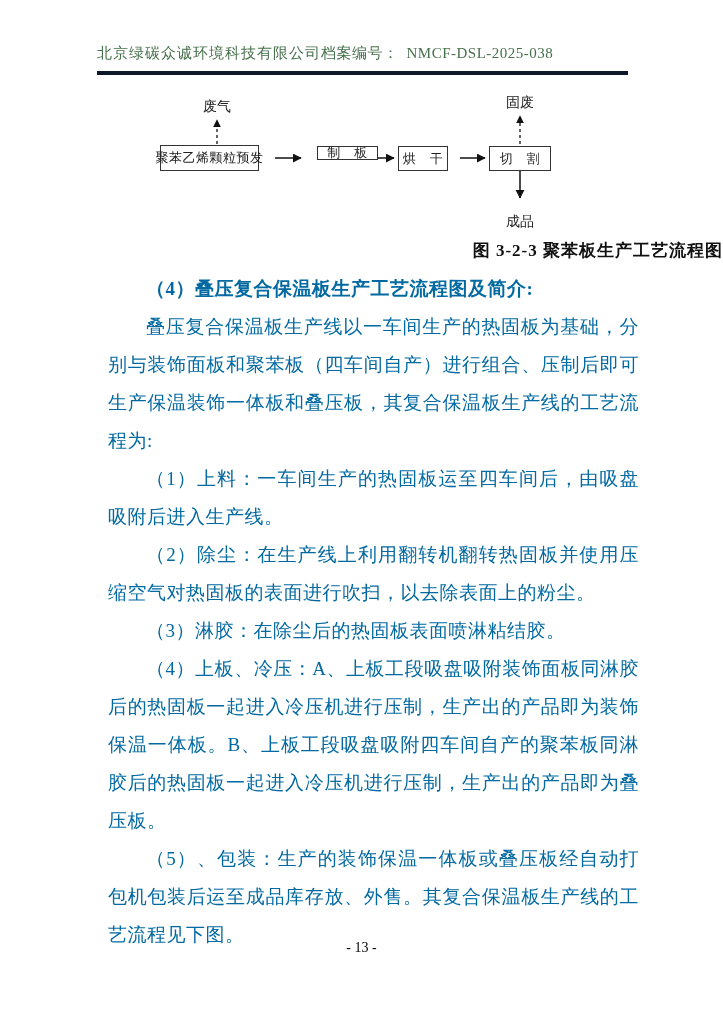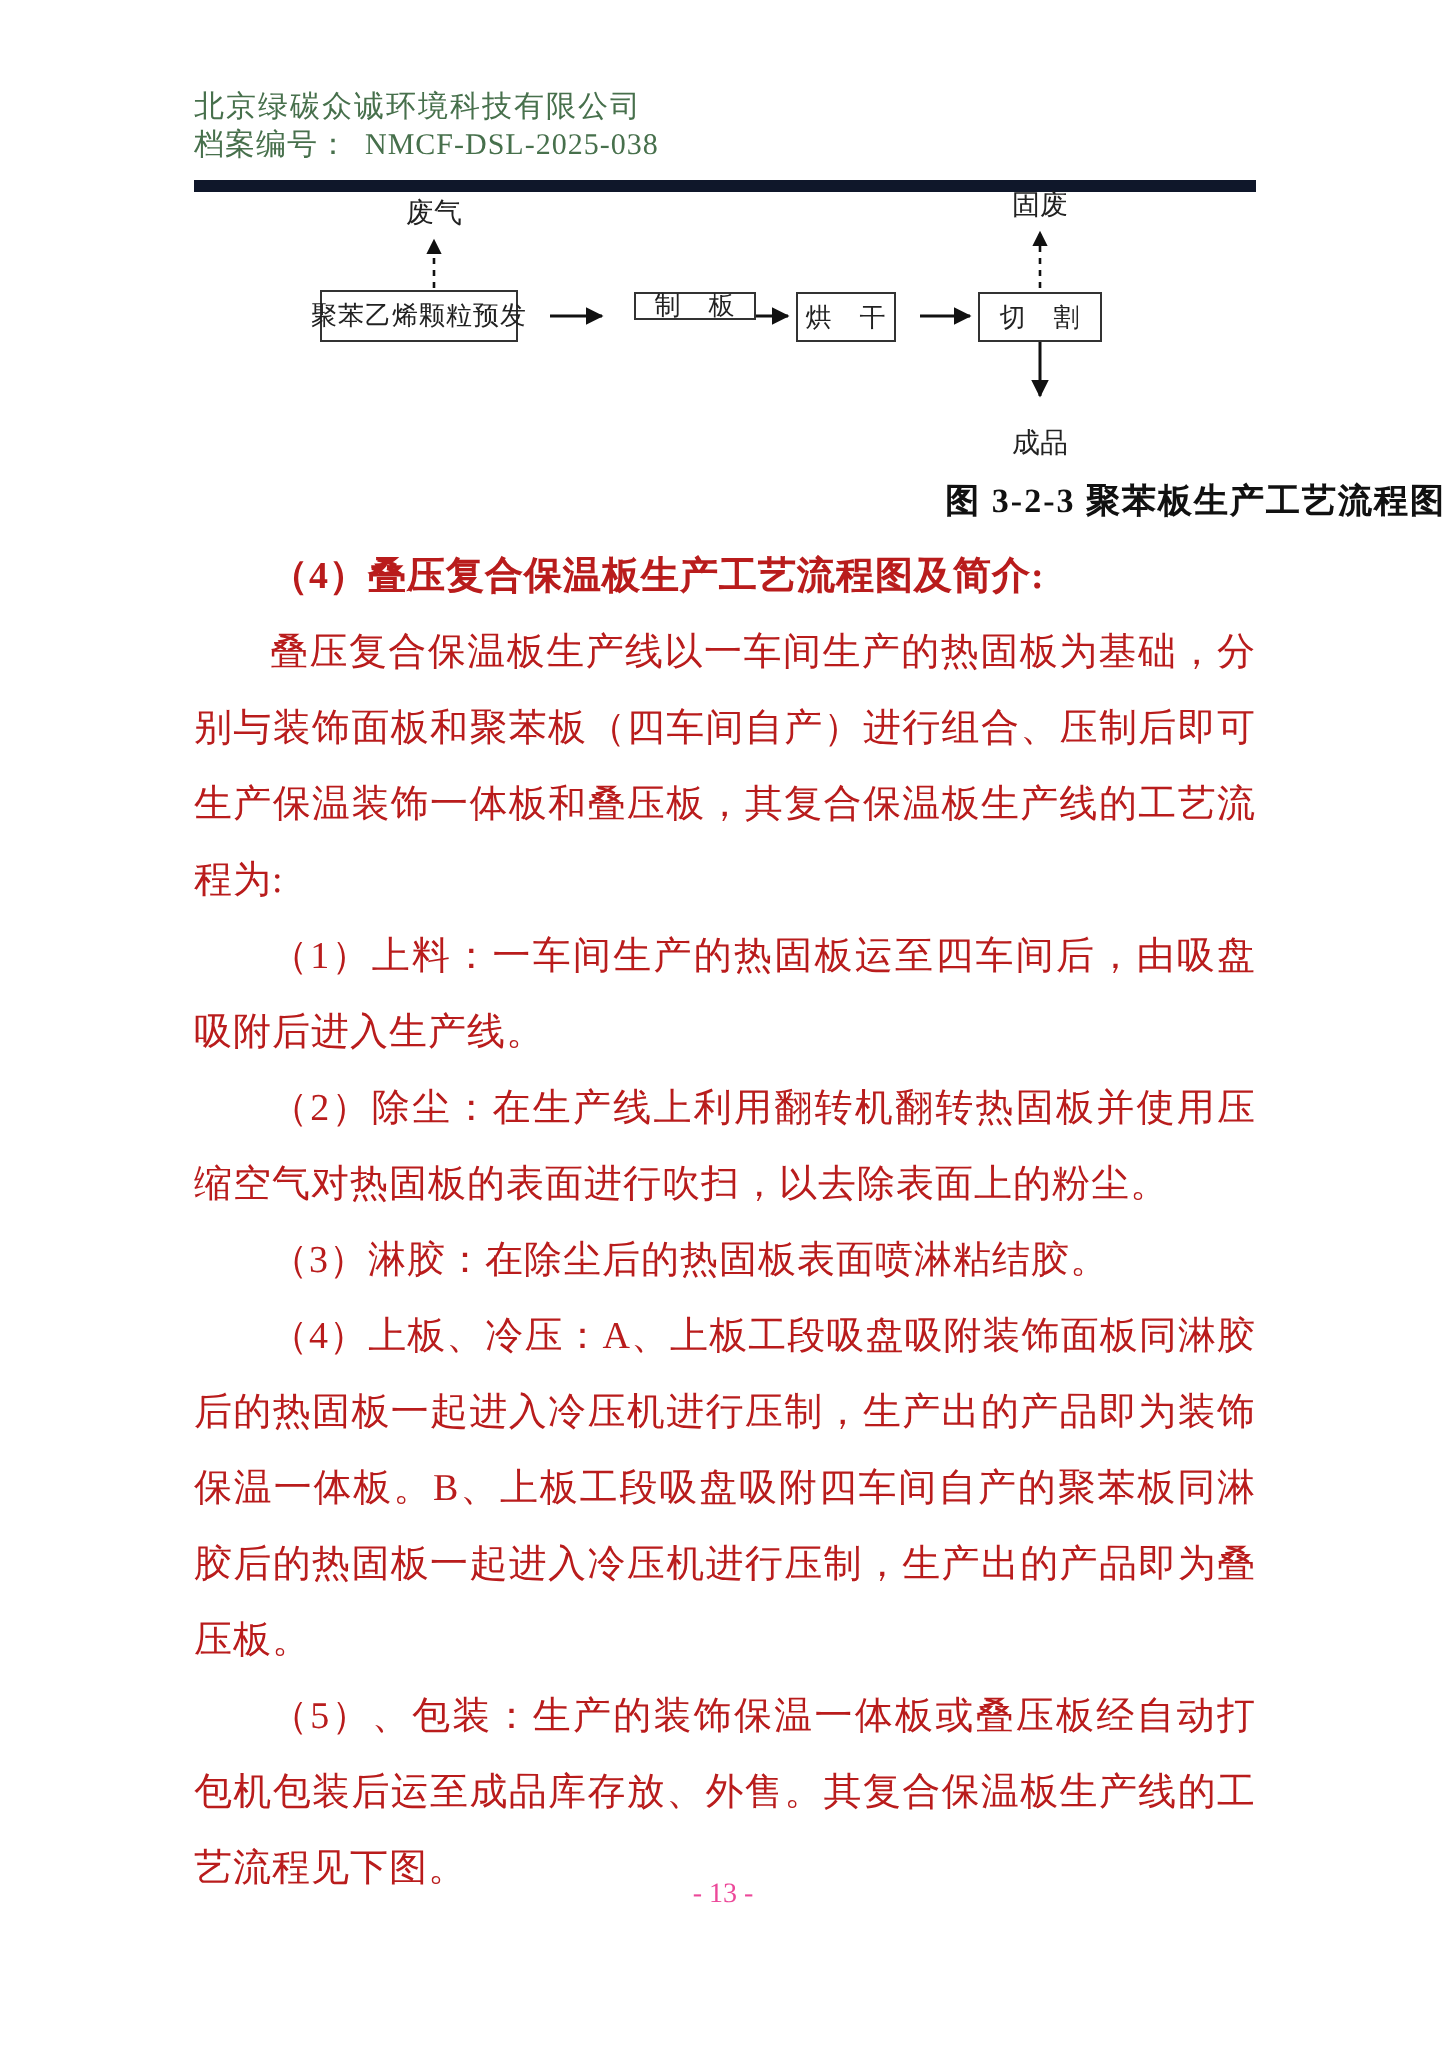--- a/index.html
+++ b/index.html
@@ -11,24 +11,23 @@
     color: #1d1d1d;
     overflow: hidden;
   }
   .page { position: absolute; inset: 0; }
 
   
   .header {
     position: absolute; top: 44px; left: 97px; width: 531px;
     display: flex; align-items: baseline;
     font-size: 15px;
-    border-bottom: 6px solid #0f172a;
+    border-bottom: 4px solid #0f172a;
     padding-bottom: 8px;
     color: #47704c;
-    flex-direction: column;
   }
   .header .company { letter-spacing: 1px; }
   .header .archive { letter-spacing: 0.5px; }
   .header .archive .num { margin-left: 8px; }
 
   
   .diagram {
     position: absolute; left: 120px; top: 88px; width: 460px; height: 140px;
     font-size: 14px; color: #222;
   }
@@ -40,35 +39,35 @@
   }
   .dlabel { position: absolute; white-space: nowrap; font-family: Liberation Serif, serif; }
 
   
   .caption {
     position: absolute; top: 239px; left: 0; width: 723px;
     text-align: right; font-weight: bold; font-size: 17px; color: #111;
     letter-spacing: 1px;
   }
   .main {
-    position: absolute; top: 270px; left: 97px; width: 531px;
-    font-size: 19px; line-height: 38px; color: #b91c1c;
+    position: absolute; top: 270px; left: 108px; width: 531px;
+    font-size: 19px; line-height: 38px; color: #0369a1;
   }
   .main .heading {
     font-size: 19px; font-weight: bold; margin: 0; text-indent: 2em;
     letter-spacing: 0.5px;
   }
   .main p {
     margin: 0; text-indent: 2em; text-align: justify; letter-spacing: 0.5px;
   }
 
   
   .footer {
     position: absolute; top: 940px; left: 0; width: 723px;
-    text-align: center; font-size: 14px; color: #ec4899;
+    text-align: center; font-size: 14px; color: #000000;
   }
 </style>
 </head>
 <body>
 
 <div class="page">
 
   <div class="header">
     <span class="company">北京绿碳众诚环境科技有限公司</span>
     <span class="archive"><span>档案编号：</span><span class="num">NMCF-DSL-2025-038</span></span>

